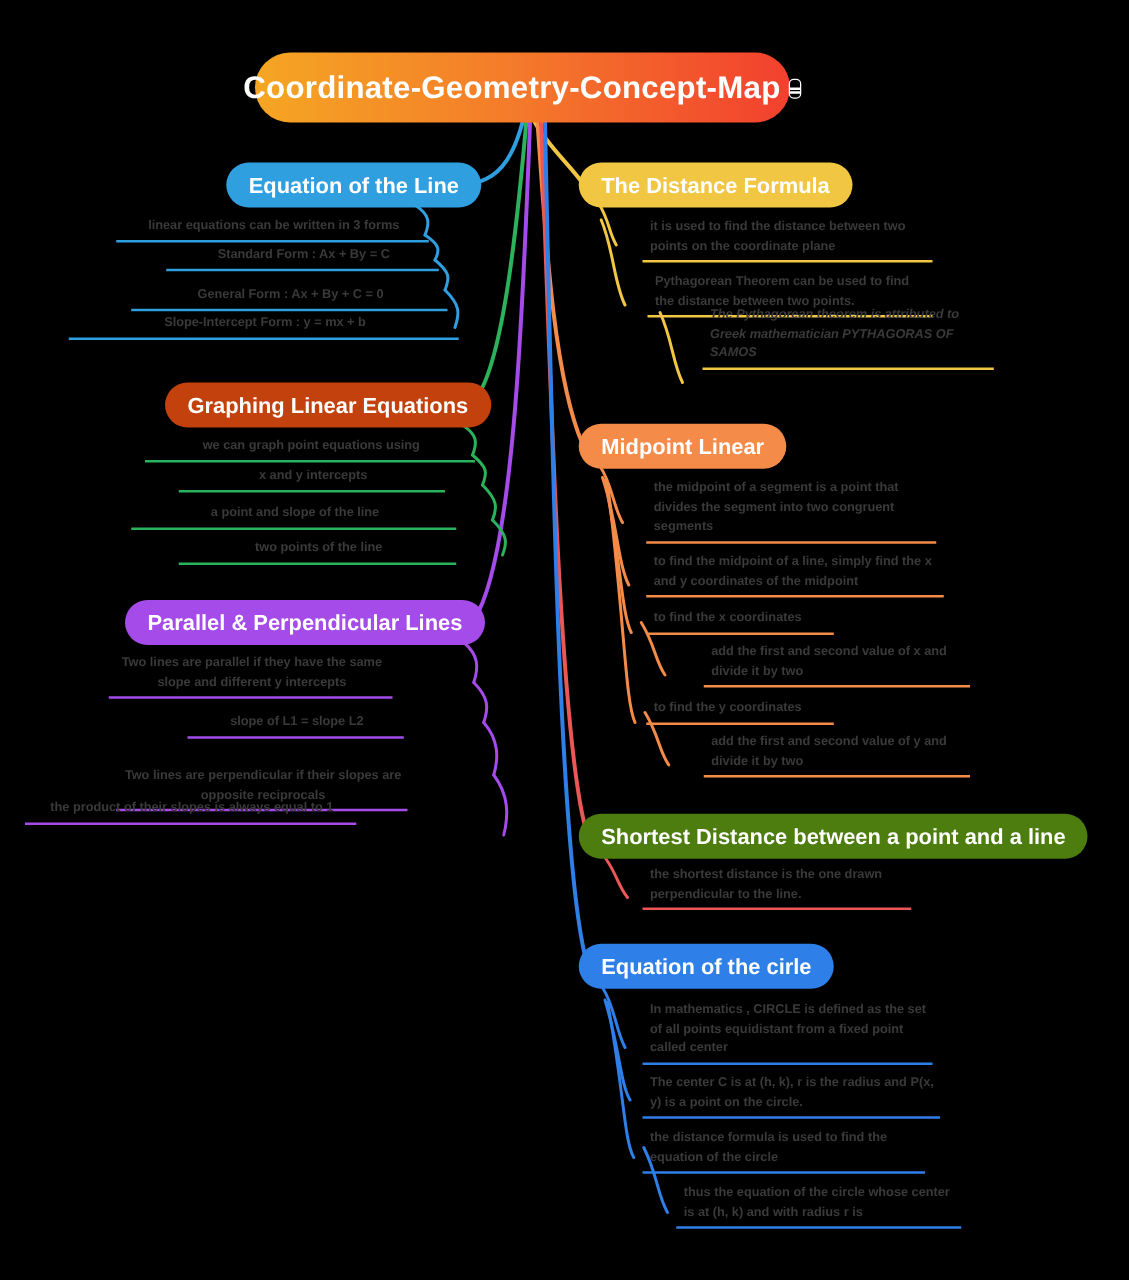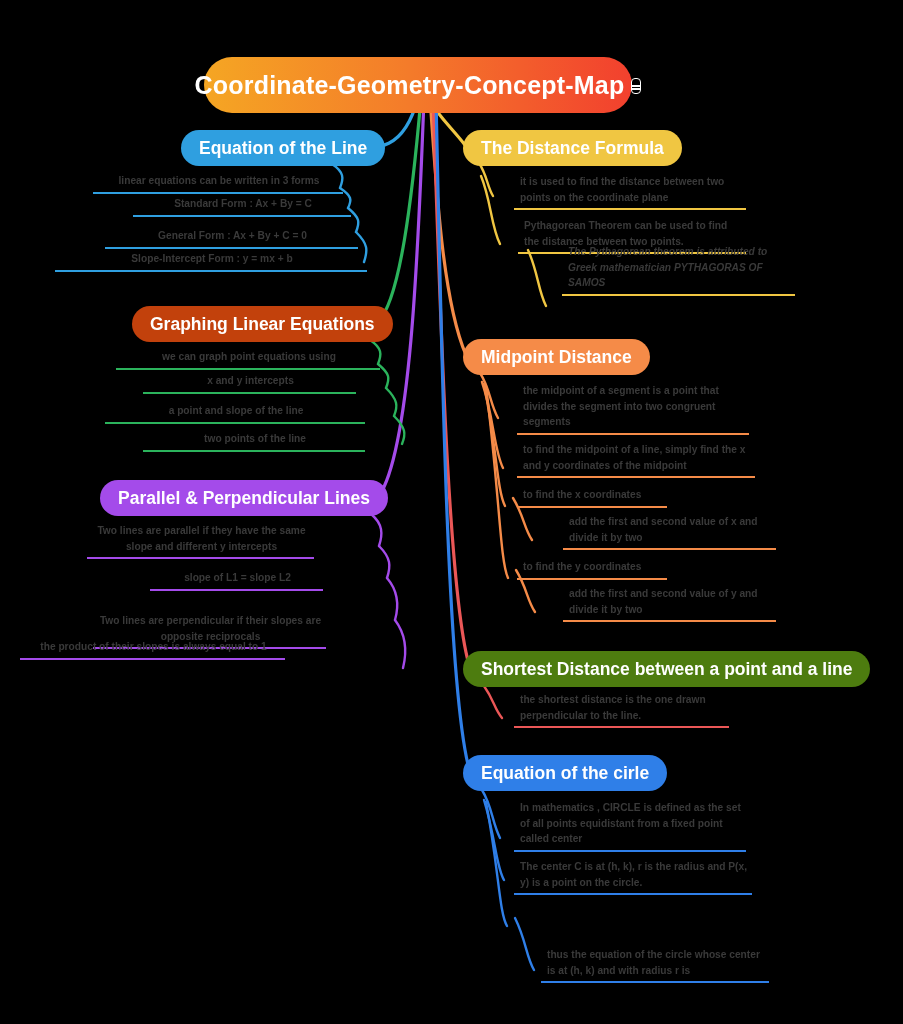--- a/index.html
+++ b/index.html
@@ -21,21 +21,20 @@
     font-weight: bold;
     white-space: nowrap;
     z-index: 5;
   }
   #root {
     left: 204px; top: 42px; width: 428px; height: 56px;
     border-radius: 28px;
     background: linear-gradient(90deg, #F5A623 0%, #F47B2A 48%, #F2402E 100%);
     font-size: 25px;
     letter-spacing: .2px;
-    margin-top: 15px;
   }
   #root .title-text { line-height: 1; }
   .note-icon {
     display: inline-flex; align-items: center; justify-content: center;
     width: 16px; height: 16px; margin-left: 7px;
     border: 1.6px solid #ffffff; border-radius: 4px;
     position: relative; top: 1px;
   }
   .note-icon i {
     display: block; width: 8px; height: 1.4px; background: #fff;
@@ -180,21 +179,21 @@
     <span class="txt">Pythagorean Theorem can be used to find the distance between two points.</span>
   </div>
   <div class="leaf ul-yellow" style="left:514px;top:174px;width:232px;">
     <span class="txt">it is used to find the distance between two points on the coordinate plane</span>
   </div>
   <div class="leaf ul-yellow" style="left:562px;top:244px;width:233px;font-style:italic;">
     <span class="txt">The Pythagorean theorem is attributed to Greek mathematician PYTHAGORAS OF SAMOS</span>
   </div>
 
   <div class="node topic" style="left:463px;top:339px;background:#F58B48;">
-    <span>Midpoint Distance</span>
+    <span>Midpoint Linear</span>
   </div>
   <div class="leaf ul-orange" style="left:517px;top:383px;width:232px;">
     <span class="txt">the midpoint of a segment is a point that divides the segment into two congruent segments</span>
   </div>
   <div class="leaf ul-orange" style="left:517px;top:442px;width:238px;">
     <span class="txt">to find the midpoint of a line, simply find the x  and y coordinates of the midpoint</span>
   </div>
   <div class="leaf ul-orange" style="left:517px;top:487px;width:150px;">
     <span class="txt">to find the x coordinates</span>
   </div>
@@ -217,17 +216,20 @@
 
   <div class="node topic" style="left:463px;top:755px;background:#2F7FE8;">
     <span>Equation of the cirle</span>
   </div>
   <div class="leaf" style="left:514px;top:859px;width:238px;border-bottom:2.4px solid #2F7FE8;">
     <span class="txt">The center C is at (h, k), r is the radius and P(x, y) is a point on the circle.</span>
   </div>
   <div class="leaf" style="left:514px;top:800px;width:232px;border-bottom:2.4px solid #2F7FE8;">
     <span class="txt">In mathematics , CIRCLE is defined as the set of all points equidistant from a fixed point called center</span>
   </div>
+  <div class="leaf" style="left:514px;top:903px;width:226px;border-bottom:2.4px solid #2F7FE8;">
+    <span class="txt">the distance formula is used to find the equation of the circle</span>
+  </div>
   <div class="leaf" style="left:541px;top:947px;width:228px;border-bottom:2.4px solid #2F7FE8;">
     <span class="txt">thus the equation of the circle whose center is at (h, k) and with radius r is</span>
   </div>
 
 </div>
 
 </body></html>

